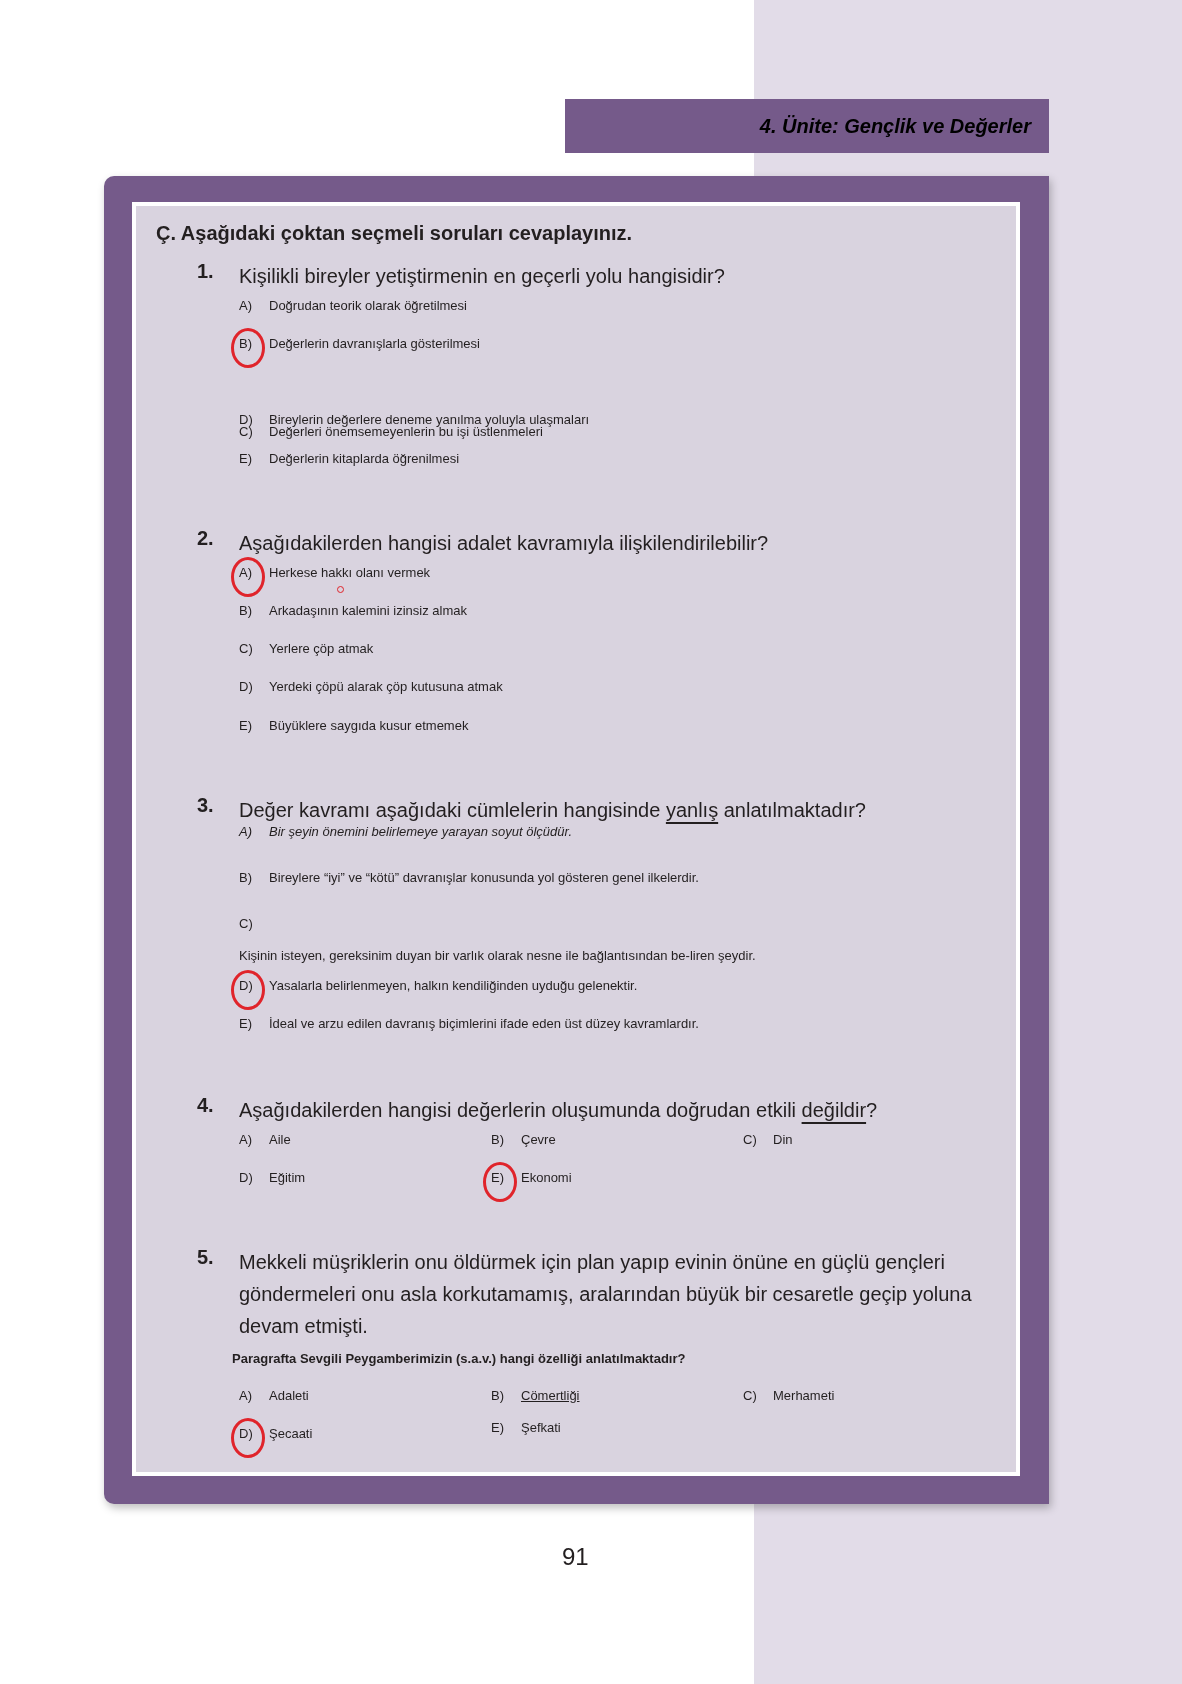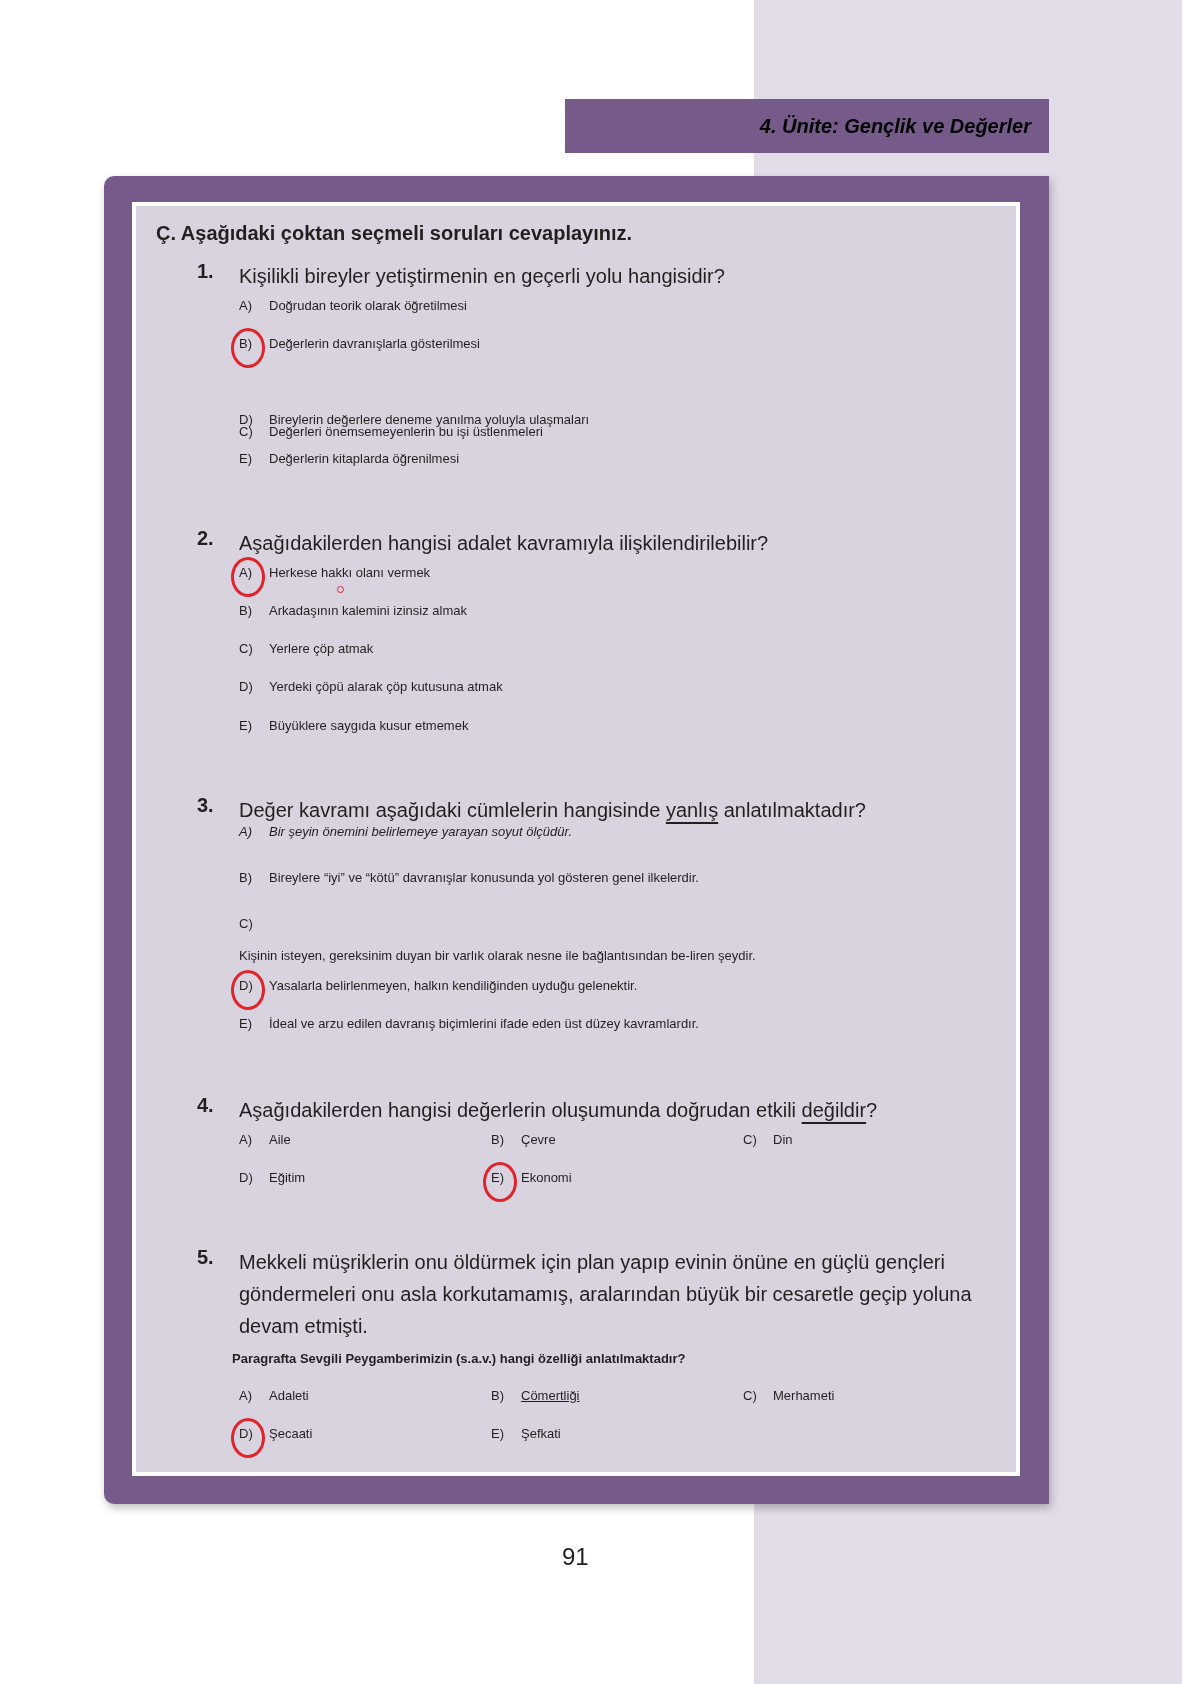--- a/index.html
+++ b/index.html
@@ -110,16 +110,16 @@
 </div>
 
 <div class="q" style="top:1246px;">
   <span class="q-num">5.</span>
   <span class="q-text normal">Mekkeli müşriklerin onu öldürmek için plan yapıp evinin önüne en güçlü gençleri göndermeleri onu asla korkutamamış, aralarından büyük bir cesaretle geçip yoluna devam etmişti.</span>
   <div class="opt" style="top:105px; left:35px; font-weight:bold;">Paragrafta Sevgili Peygamberimizin (s.a.v.) hangi özelliği anlatılmaktadır?</div>
   <div class="opt" style="top:142px;"><span class="opt-letter">A)</span><span>Adaleti</span></div>
   <div class="opt" style="top:142px; left:294px;text-decoration:underline;"><span class="opt-letter">B)</span><span>Cömertliği</span></div>
   <div class="opt" style="top:142px; left:546px;"><span class="opt-letter">C)</span><span>Merhameti</span></div>
   <div class="opt" style="top:180px;"><span class="opt-letter circled">D)</span><span>Şecaati</span></div>
-  <div class="opt" style="top:180px; left:294px;"><span class="opt-letter">E)</span><span>Şefkati</span></div>
+  <div class="opt" style="top:174px; left:294px;"><span class="opt-letter">E)</span><span>Şefkati</span></div>
 </div>
 
 <div class="page-num">91</div>
 
 </body></html>

